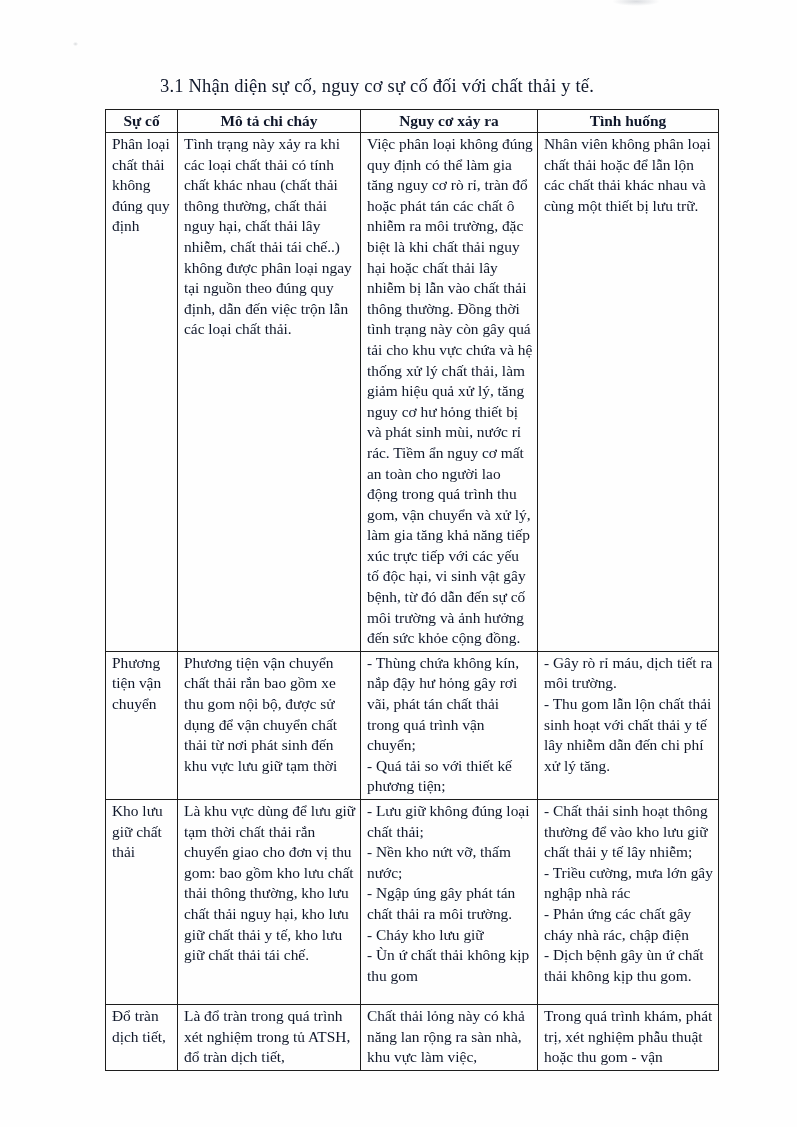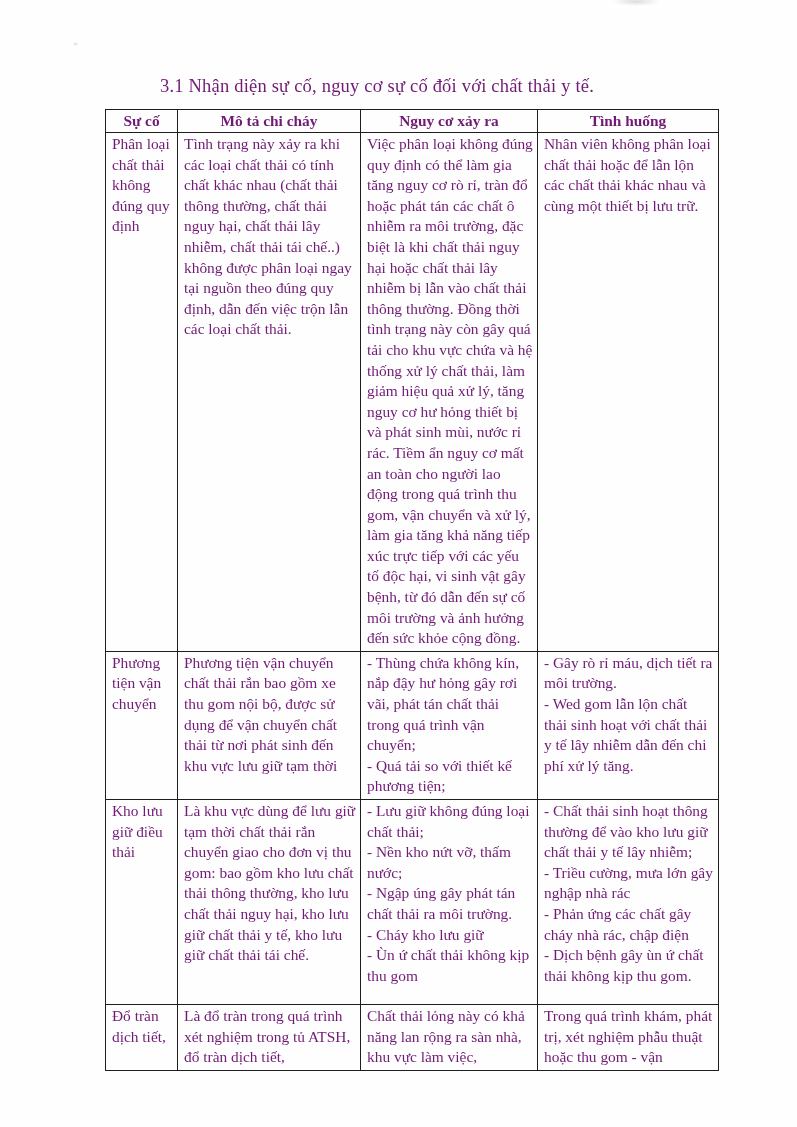--- a/index.html
+++ b/index.html
@@ -7,21 +7,21 @@
     padding: 0;
     background: #ffffff;
   }
   .page {
     position: relative;
     width: 797px;
     height: 1127px;
     background: #fefefe;
     overflow: hidden;
     font-family: "Liberation Serif", "DejaVu Serif", serif;
-    color: #701a75;
+    color: #0f172a;
   }
   .scan-artifact-top {
     position: absolute;
     left: 612px;
     top: -3px;
     width: 48px;
     height: 9px;
     background: radial-gradient(ellipse at center, rgba(175,180,188,0.45), rgba(255,255,255,0) 70%);
   }
   .scan-artifact-dot {
@@ -107,24 +107,24 @@
         <td>Tình trạng này xảy ra khi các loại chất thải có tính chất khác nhau (chất thải thông thường, chất thải nguy hại, chất thải lây nhiễm, chất thải tái chế..) không được phân loại ngay tại nguồn theo đúng quy định, dẫn đến việc trộn lẫn các loại chất thải.</td>
         <td>Việc phân loại không đúng quy định có thể làm gia tăng nguy cơ rò rỉ, tràn đổ hoặc phát tán các chất ô nhiễm ra môi trường, đặc biệt là khi chất thải nguy hại hoặc chất thải lây nhiễm bị lẫn vào chất thải thông thường. Đồng thời tình trạng này còn gây quá tải cho khu vực chứa và hệ thống xử lý chất thải, làm giảm hiệu quả xử lý, tăng nguy cơ hư hỏng thiết bị và phát sinh mùi, nước rỉ rác. Tiềm ẩn nguy cơ mất an toàn cho người lao động trong quá trình thu gom, vận chuyển và xử lý, làm gia tăng khả năng tiếp xúc trực tiếp với các yếu tố độc hại, vi sinh vật gây bệnh, từ đó dẫn đến sự cố môi trường và ảnh hưởng đến sức khỏe cộng đồng.</td>
         <td>Nhân viên không phân loại chất thải hoặc để lẫn lộn các chất thải khác nhau và cùng một thiết bị lưu trữ.</td>
       </tr>
       <tr class="row-2">
         <td>Phương tiện vận chuyển</td>
         <td>Phương tiện vận chuyển chất thải rắn bao gồm xe thu gom nội bộ, được sử dụng để vận chuyển chất thải từ nơi phát sinh đến khu vực lưu giữ tạm thời</td>
         <td>- Thùng chứa không kín, nắp đậy hư hỏng gây rơi vãi, phát tán chất thải trong quá trình vận chuyển;
 - Quá tải so với thiết kế phương tiện;</td>
         <td>- Gây rò rỉ máu, dịch tiết ra môi trường.
-- Wed gom lẫn lộn chất thải sinh hoạt với chất thải y tế lây nhiễm dẫn đến chi phí xử lý tăng.</td>
+- Thu gom lẫn lộn chất thải sinh hoạt với chất thải y tế lây nhiễm dẫn đến chi phí xử lý tăng.</td>
       </tr>
       <tr class="row-3">
-        <td>Kho lưu giữ điều thải</td>
+        <td>Kho lưu giữ chất thải</td>
         <td>Là khu vực dùng để lưu giữ tạm thời chất thải rắn chuyển giao cho đơn vị thu gom: bao gồm kho lưu chất thải thông thường, kho lưu chất thải nguy hại, kho lưu giữ chất thải y tế, kho lưu giữ chất thải tái chế.</td>
         <td>- Lưu giữ không đúng loại chất thải;
 - Nền kho nứt vỡ, thấm nước;
 - Ngập úng gây phát tán chất thải ra môi trường.
 - Cháy kho lưu giữ
 - Ùn ứ chất thải không kịp thu gom</td>
         <td>- Chất thải sinh hoạt thông thường để vào kho lưu giữ chất thải y tế lây nhiễm;
 - Triều cường, mưa lớn gây nghập nhà rác
 - Phản ứng các chất gây cháy nhà rác, chập điện
 - Dịch bệnh gây ùn ứ chất thải không kịp thu gom.</td>

